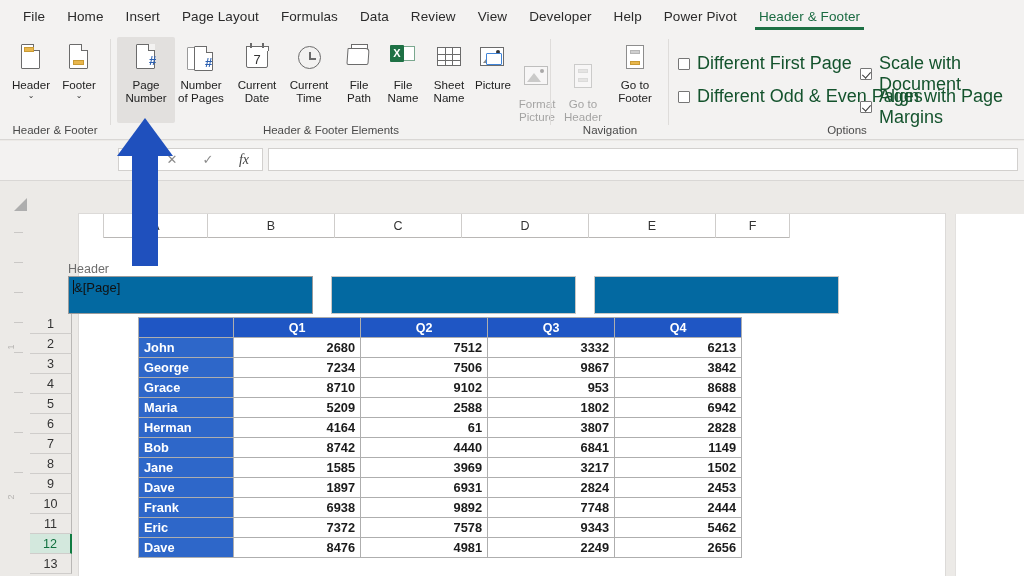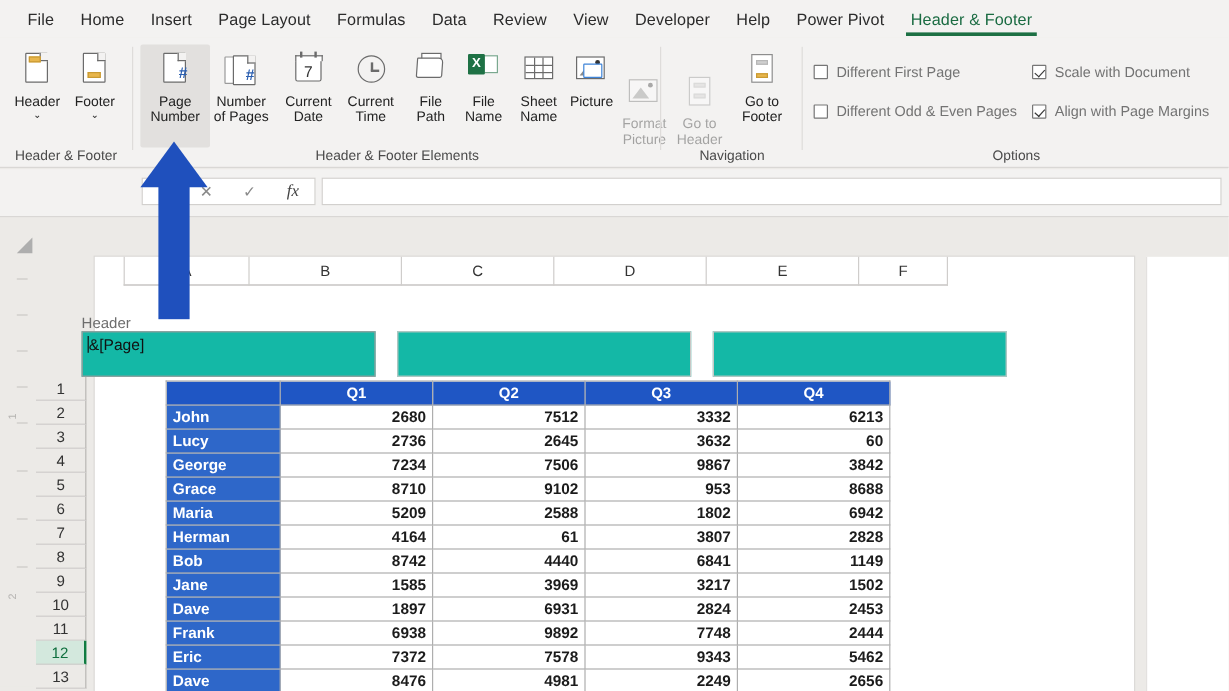--- a/index.html
+++ b/index.html
@@ -85,21 +85,21 @@
   .grid-ico { position:absolute; left:4px; top:5px; width:24px; height:19px; border:1.4px solid #6b6b6b; background:#fff;}
   .grid-ico i { position:absolute; background:#6b6b6b; }
   .pic { position:absolute; left:3px; top:5px; width:24px; height:19px; border:1.4px solid #6b6b6b; background:#fff;}
   .pic-mt { position:absolute; left:2px; bottom:2px; width:0; height:0; border-left:7px solid transparent; border-right:7px solid transparent; border-bottom:9px solid #8a8a8a;}
   .pic-sun { position:absolute; right:3px; top:2px; width:4px; height:4px; background:#333; border-radius:50%;}
   .pic-mon { position:absolute; left:9px; top:11px; width:16px; height:12px; background:#fff; border:1.6px solid #3f84d8; border-radius:1px;}
   .nav-pg { position:absolute; left:7px; top:3px; width:18px; height:24px; border:1.5px solid #8d8d8d; background:#fff;}
   .nav-bar { position:absolute; left:3px; width:10px; height:4px; background:#cfcfcf; border:1px solid #b6b6b6;}
   .nav-bar.gold { background:#e8b64c; border-color:#c99a33; }
 
-  .chk-row { position: absolute; font-size: 12px; color: #737373; display: flex; align-items: center; }
+  .chk-row { position: absolute; font-size: 18px; color: #14532d; display: flex; align-items: center; }
   .chk {
     width: 12px; height: 12px; border: 1.3px solid #767676; background: #fff;
     margin-right: 7px; position: relative; border-radius: 1px; flex: none;
   }
   .chk.on::after {
     content: ""; position: absolute; left: 2.5px; top: 1px; width: 4px; height: 7px;
     border: solid #3a3a3a; border-width: 0 1.6px 1.6px 0; transform: rotate(42deg);
   }
 
   
@@ -156,21 +156,21 @@
   }
   .page-right-edge {
     position: absolute; left: 955px; top: 32px; width: 69px; height: 362px; background:#ffffff;
     border-left: 1px solid #e3e1df;
   }
   .hdr-label {
     position: absolute; left: 68px; top: 80px; font-size: 12.5px; color: #6d6d6d;
   }
   .hdr-boxes { position: absolute; left: 68px; top: 94px; display: flex; gap: 0; }
   .hdr-box {
-    height: 38px; background: #14b8a6; border: 1px solid #9b9b9b;
+    height: 38px; background: #0369a1; border: 1px solid #9b9b9b;
     font-size: 13px; color: #111; padding: 3px 4px; display: block;
   }
   .hdr-box.ctr { border-color: #c9c7c5; }
   .hdr-box.rgt { border-color: #c9c7c5; }
   .caret-blink {
     display: inline-block; width: 1px; height: 14px; background: #111;
     vertical-align: -2px; margin-right: 0px;
   }
 
   
@@ -457,27 +457,20 @@
       </thead>
       <tbody>
         <tr>
           <td class="name">John</td>
           <td class="num">2680</td>
           <td class="num">7512</td>
           <td class="num">3332</td>
           <td class="num">6213</td>
         </tr>
         <tr>
-          <td class="name">Lucy</td>
-          <td class="num">2736</td>
-          <td class="num">2645</td>
-          <td class="num">3632</td>
-          <td class="num">60</td>
-        </tr>
-        <tr>
           <td class="name">George</td>
           <td class="num">7234</td>
           <td class="num">7506</td>
           <td class="num">9867</td>
           <td class="num">3842</td>
         </tr>
         <tr>
           <td class="name">Grace</td>
           <td class="num">8710</td>
           <td class="num">9102</td>

